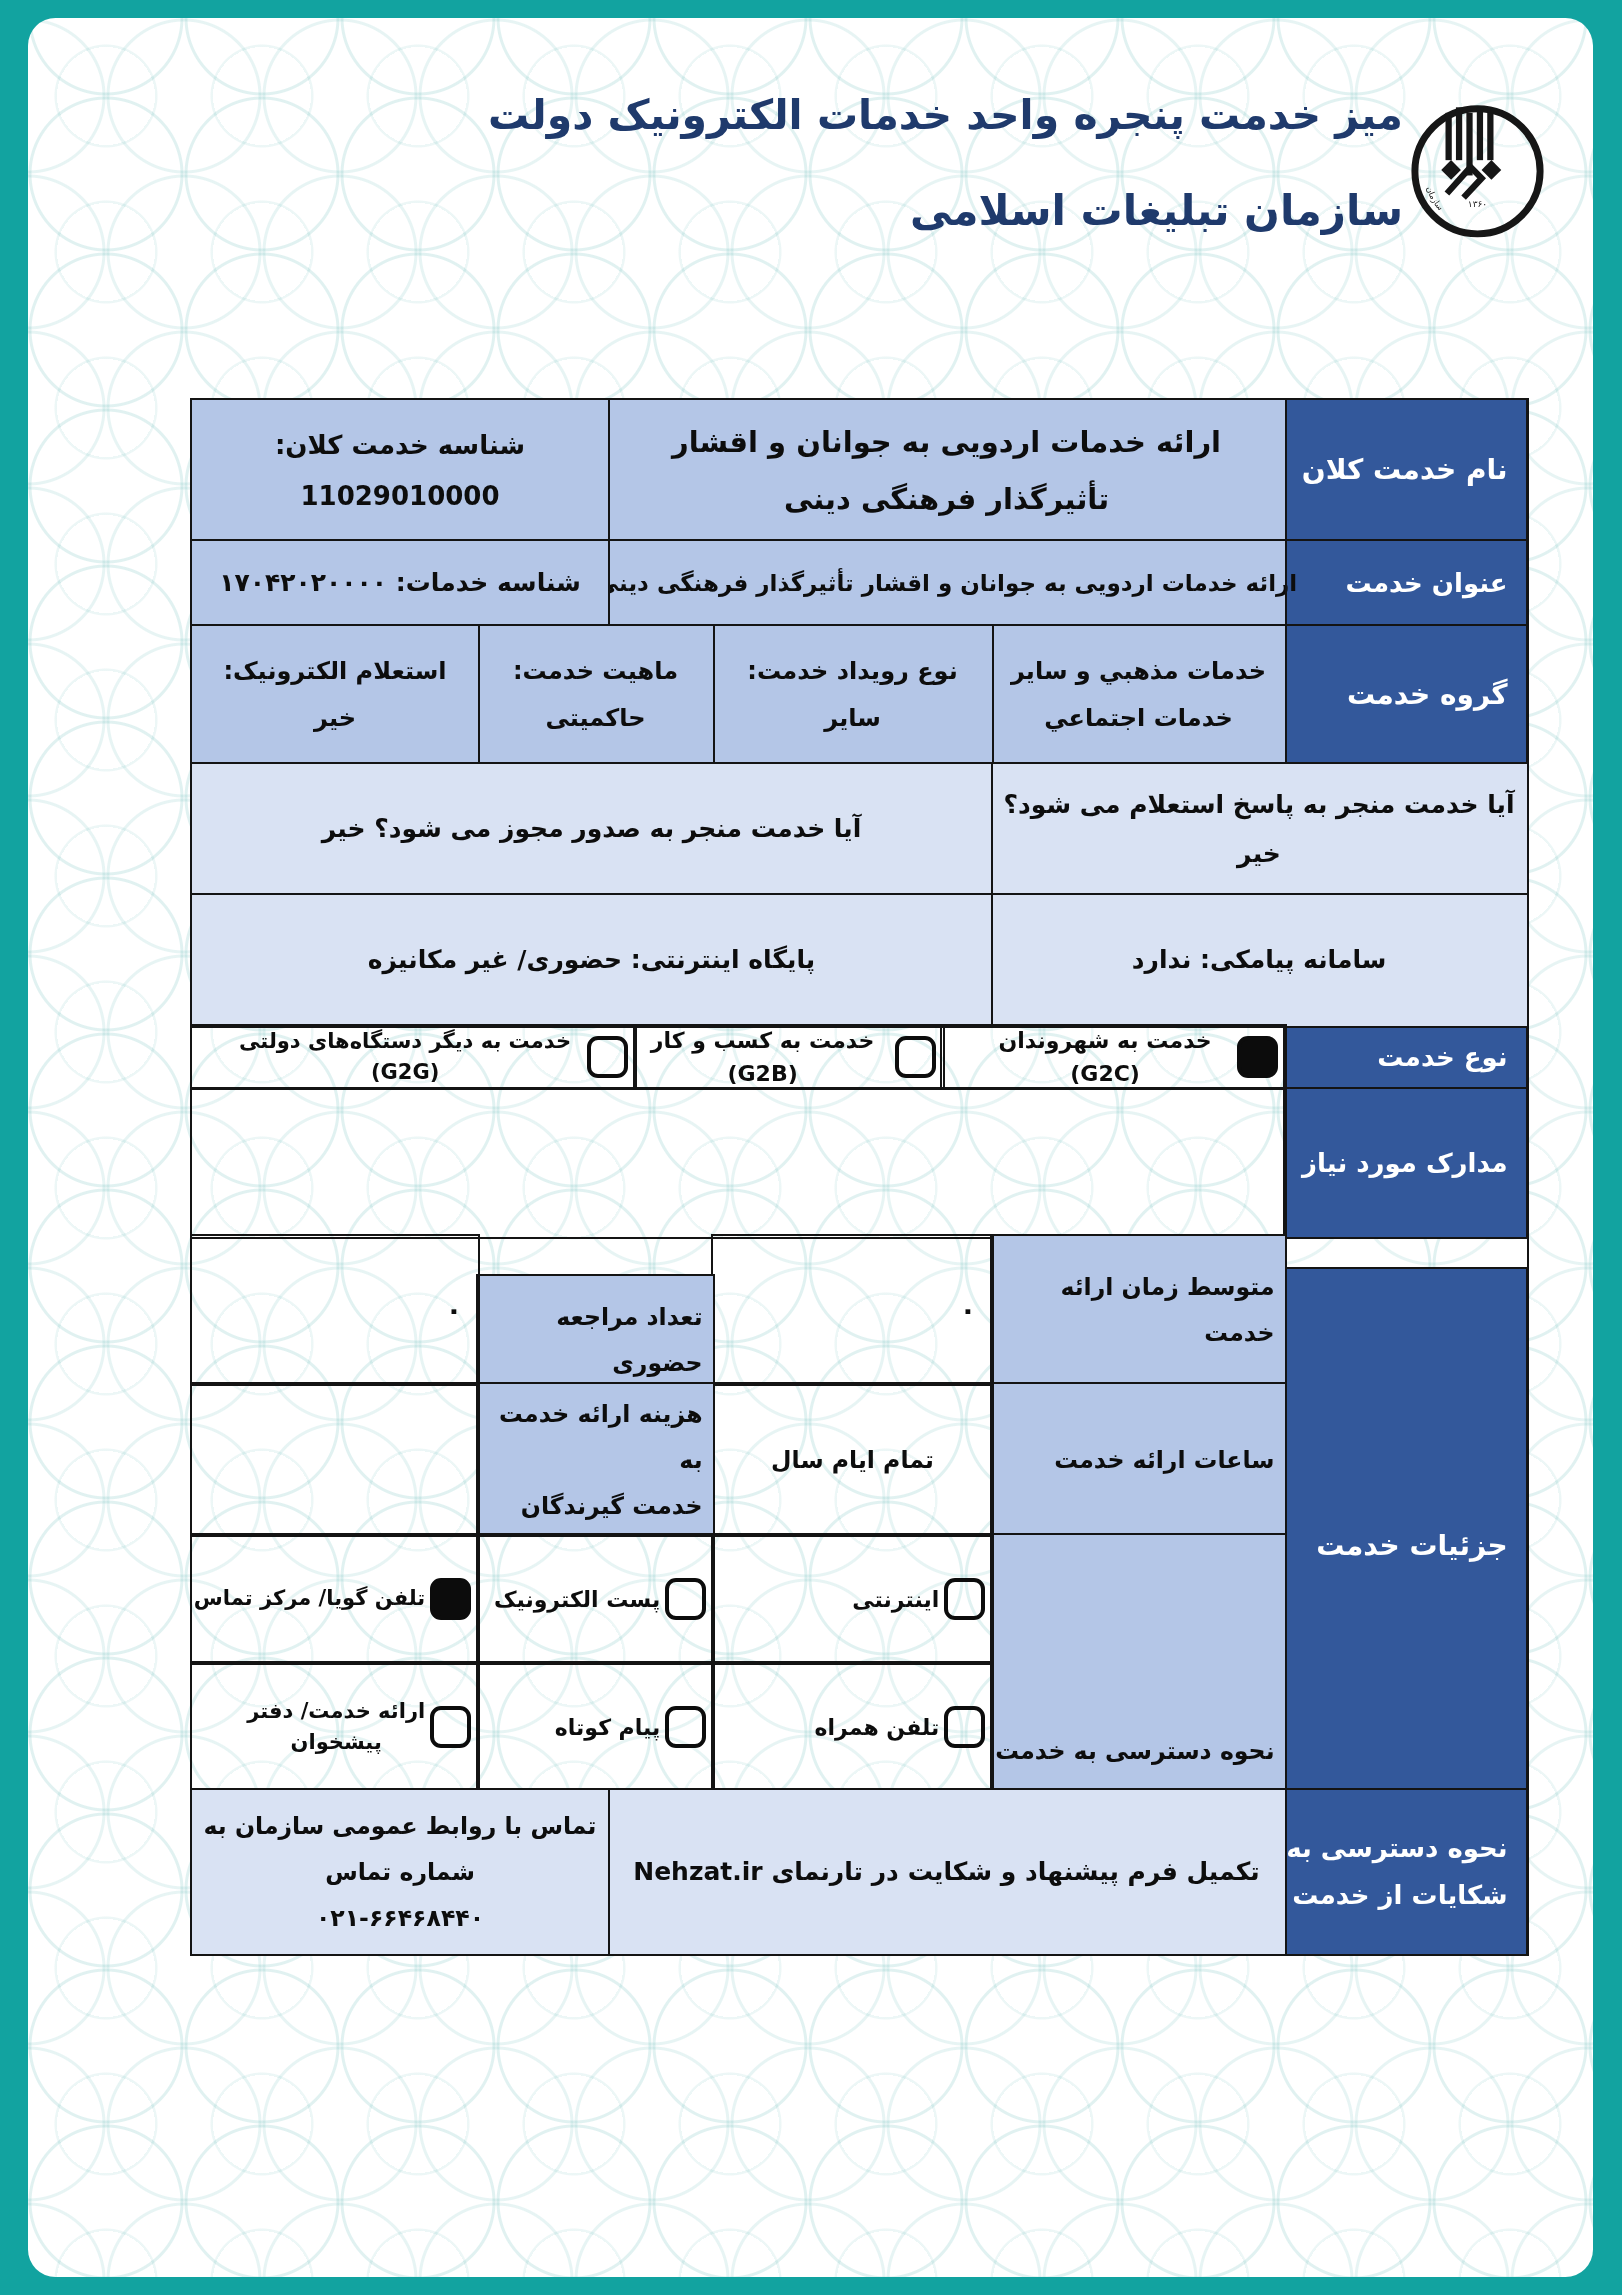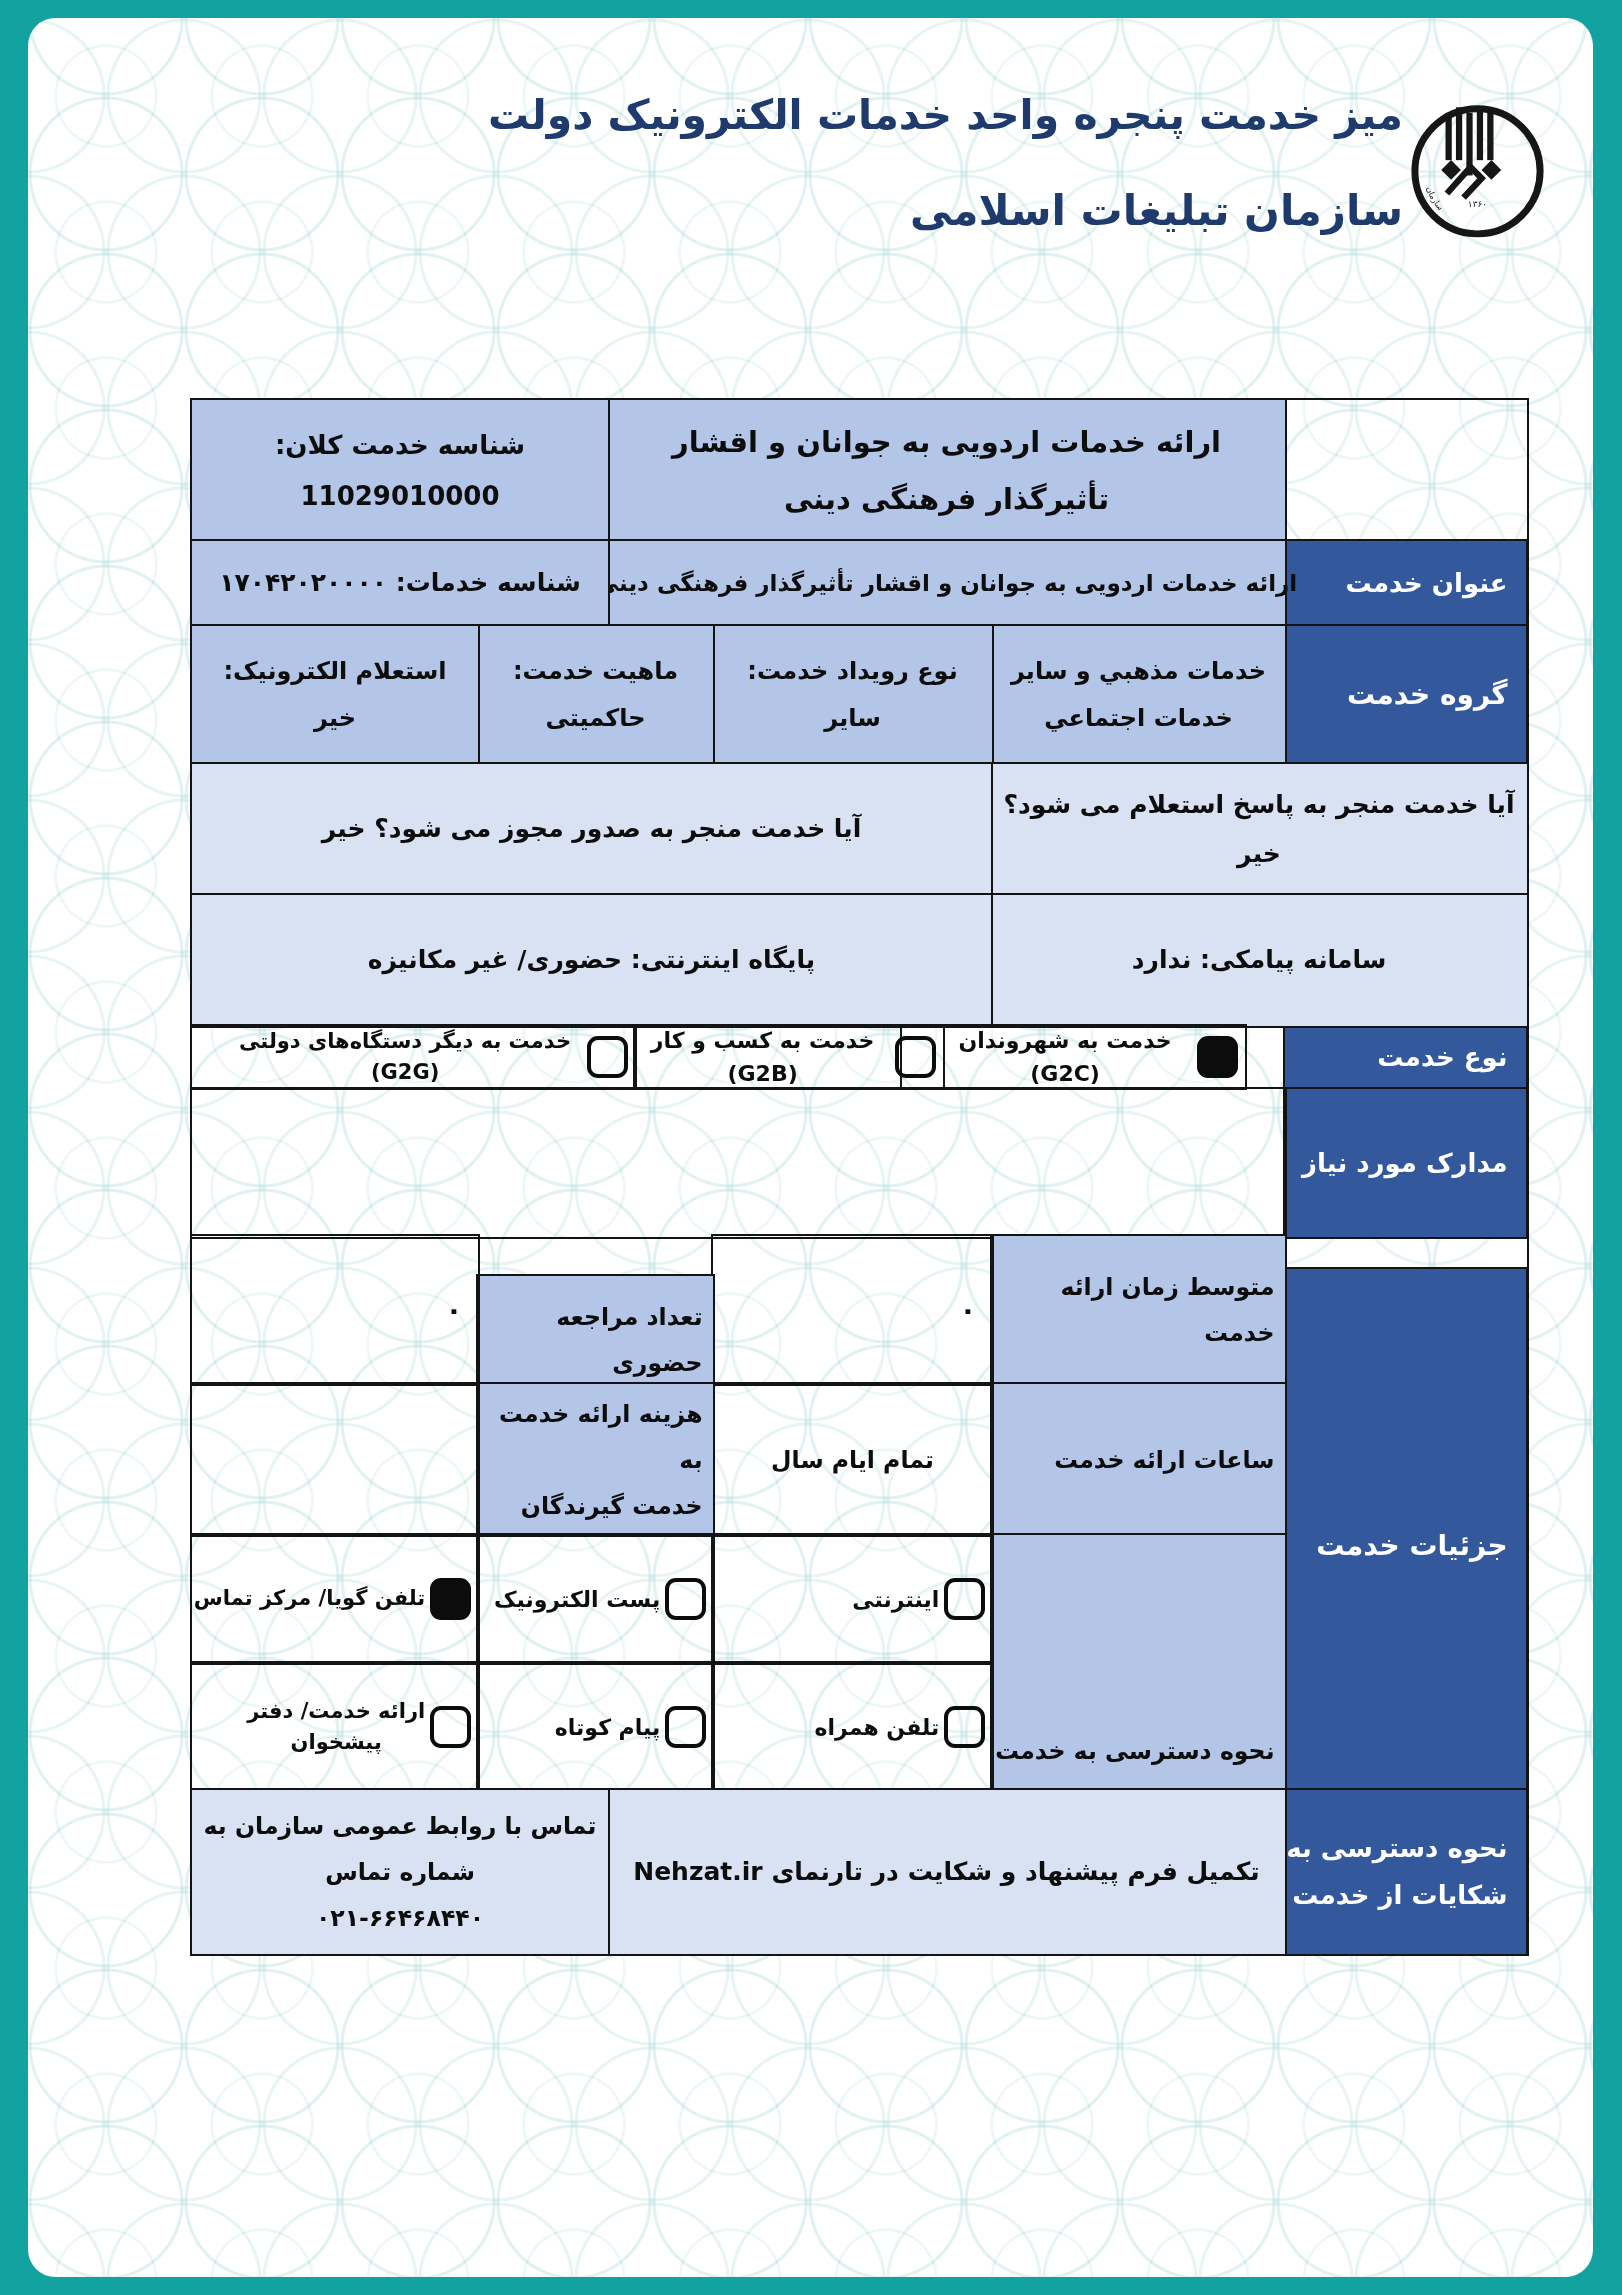--- a/index.html
+++ b/index.html
@@ -70,20 +70,21 @@
     <path d="M66 146 L100 108 L116 124 L90 152" fill="none" stroke="#161616" stroke-width="9"></path>
     <text x="110" y="165" font-size="13" text-anchor="middle" fill="#161616">۱۳۶۰</text>
     <path id="arcp" d="M 38 142 A 76 76 0 0 0 182 142" fill="none"></path>
     <text font-size="12" fill="#161616">
       <textPath href="#arcp" startOffset="18%">سازمان تبلیغات اسلامی</textPath>
     </text>
   </svg>
 
   <div class="tbl">
 
+    <div class="cell hdr" style="left:1093px;top:0;width:241px;height:141px;">نام خدمت کلان</div>
     <div class="cell hdr" style="left:1093px;top:141px;width:241px;height:85px;font-size:26px;">عنوان خدمت</div>
     <div class="cell hdr" style="left:1093px;top:226px;width:241px;height:138px;">گروه خدمت</div>
     <div class="cell hdr" style="left:1093px;top:626px;width:241px;height:62px;font-size:26px;">نوع خدمت</div>
     <div class="cell hdr" style="left:1093px;top:689px;width:241px;height:148px;font-size:26px;">مدارک مورد نیاز</div>
     <div class="cell hdr" style="left:1093px;top:836px;width:241px;height:554px;margin-top:33px;">جزئیات خدمت</div>
     <div class="cell hdr" style="left:1093px;top:1390px;width:241px;height:164px;font-size:26px;">نحوه دسترسی به
 شکایات از خدمت</div>
 
     <div class="cell b1 big" style="left:416px;top:0;width:677px;height:141px;">ارائه خدمات اردویی به جوانان و اقشار تأثیرگذار فرهنگی دینی</div>
     <div class="cell b1" style="left:0;top:0;width:416px;height:141px;font-size:26px;">شناسه خدمت کلان: 11029010000</div>
@@ -99,21 +100,21 @@
 حاکمیتی</div>
     <div class="cell b1" style="left:0;top:226px;width:286px;height:138px;font-size:24px;">استعلام الکترونیک:
 خیر</div>
 
     <div class="cell b2" style="left:799px;top:364px;width:536px;height:131px;">آیا خدمت منجر به پاسخ استعلام می شود؟ خیر</div>
     <div class="cell b2" style="left:0;top:364px;width:799px;height:131px;">آیا خدمت منجر به صدور مجوز می شود؟ خیر</div>
 
     <div class="cell b2" style="left:799px;top:495px;width:536px;height:131px;">سامانه پیامکی: ندارد</div>
     <div class="cell b2" style="left:0;top:495px;width:799px;height:131px;">پایگاه اینترنتی: حضوری/ غیر مکانیزه</div>
 
-    <div class="cell wht cbcell" style="left:710px;top:626px;width:343px;height:62px;padding-left:36px;">
+    <div class="cell wht cbcell" style="left:750px;top:626px;width:343px;height:62px;padding-left:36px;">
       <span class="cb checked"></span>
       <span class="cb-label">خدمت به شهروندان (G2C)</span>
     </div>
     <div class="cell wht cbcell" style="left:443px;top:626px;width:308px;height:62px;">
       <span class="cb"></span>
       <span class="cb-label">خدمت به کسب و کار (G2B)</span>
     </div>
     <div class="cell wht cbcell" style="left:0;top:626px;width:443px;height:62px;font-size:21px;padding-left:36px;">
       <span class="cb"></span>
       <span class="cb-label">خدمت به دیگر دستگاه‌های دولتی (G2G)</span>

